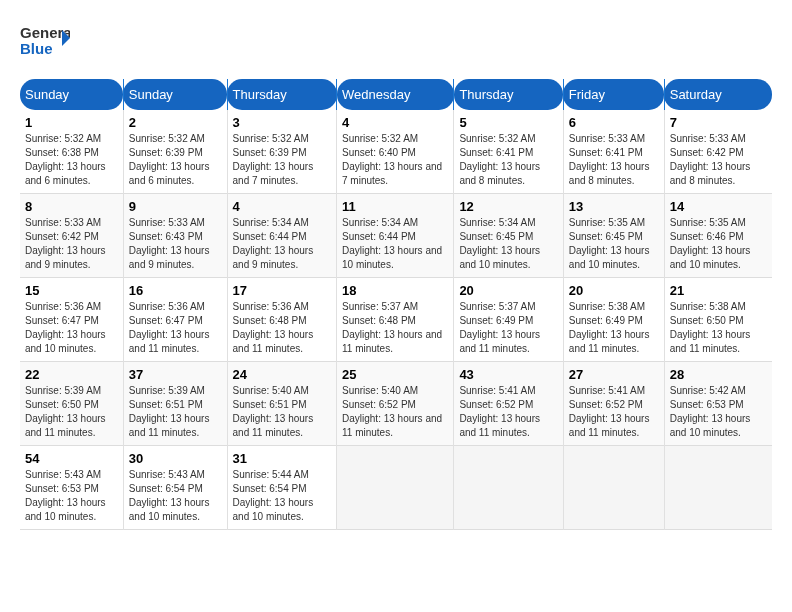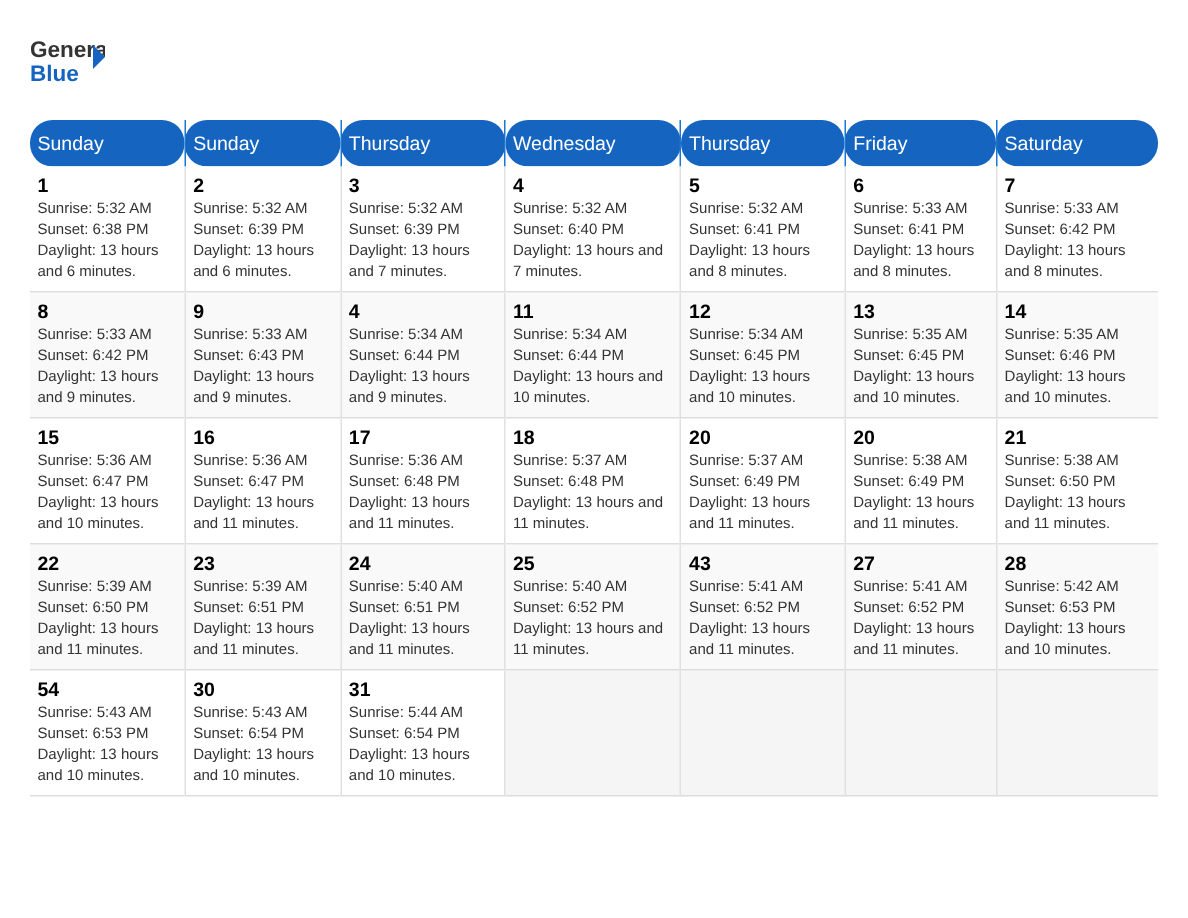--- a/index.html
+++ b/index.html
@@ -207,21 +207,21 @@
           <span class="day-num">21</span>
           <div class="day-info">Sunrise: 5:38 AM<br>Sunset: 6:50 PM<br>Daylight: 13 hours and 11 minutes.</div>
         </td>
       </tr>
       <tr>
         <td>
           <span class="day-num">22</span>
           <div class="day-info">Sunrise: 5:39 AM<br>Sunset: 6:50 PM<br>Daylight: 13 hours and 11 minutes.</div>
         </td>
         <td>
-          <span class="day-num">23</span>
+          <span class="day-num">37</span>
           <div class="day-info">Sunrise: 5:39 AM<br>Sunset: 6:51 PM<br>Daylight: 13 hours and 11 minutes.</div>
         </td>
         <td>
           <span class="day-num">24</span>
           <div class="day-info">Sunrise: 5:40 AM<br>Sunset: 6:51 PM<br>Daylight: 13 hours and 11 minutes.</div>
         </td>
         <td>
           <span class="day-num">25</span>
           <div class="day-info">Sunrise: 5:40 AM<br>Sunset: 6:52 PM<br>Daylight: 13 hours and 11 minutes.</div>
         </td>

